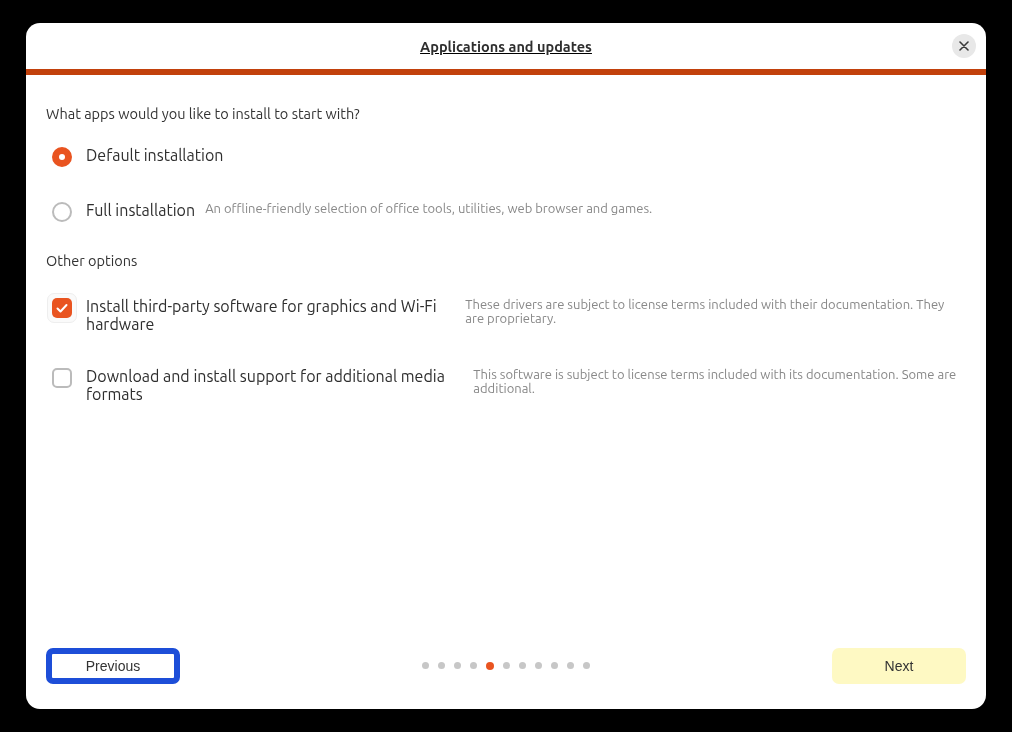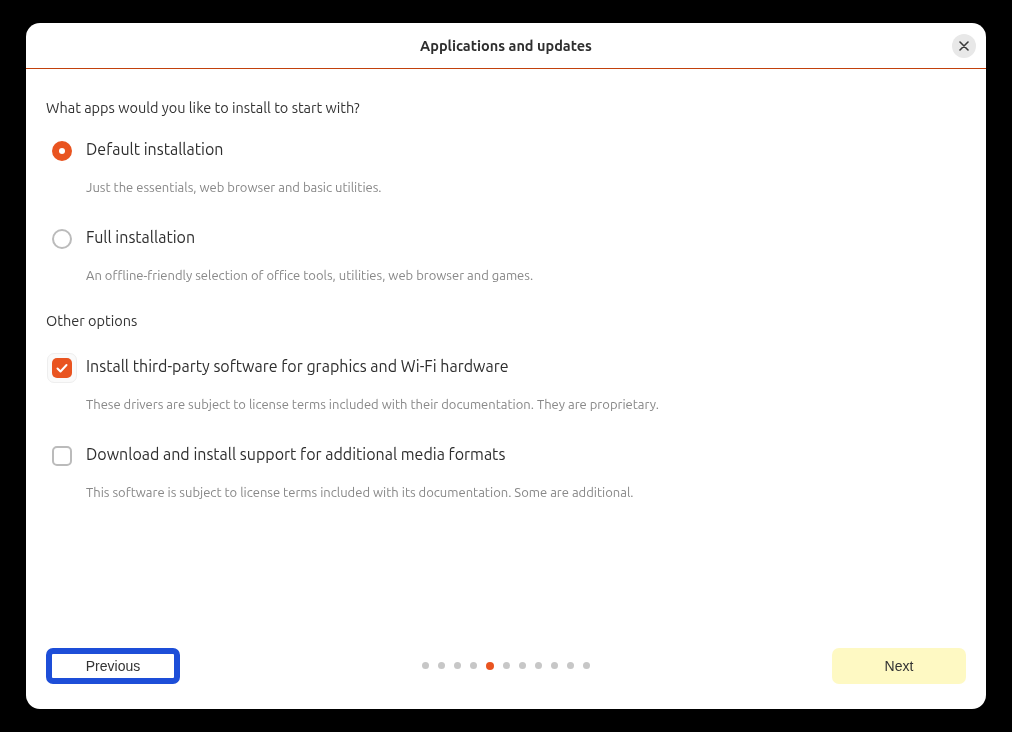--- a/index.html
+++ b/index.html
@@ -21,26 +21,27 @@
       background: #fff;
       border-radius: 14px;
       width: 960px;
       height: 686px;
       display: flex;
       flex-direction: column;
       position: relative;
       box-shadow: 0 2px 20px rgba(0,0,0,0.3);
     }
     .titlebar {
-      height: 46px;
-      display: flex;
-      align-items: center;
-      justify-content: center;
-      border-bottom: 1px solid #c2410c;
-      position: relative;
+      height: 52px;
+      display: flex;
+      align-items: center;
+      justify-content: center;
+      border-bottom: 6px solid #c2410c;
+      position: relative;
+      text-decoration: underline;
     }
     .title {
       font-size: 14.5px;
       font-weight: 600;
       color: #2e2e2e;
     }
     .close-btn {
       position: absolute;
       right: 10px;
       top: 50%;
@@ -137,22 +138,21 @@
       display: flex;
       align-items: center;
       justify-content: center;
     }
     .checkbox.checked svg {
       width: 14px;
       height: 14px;
     }
     .option-texts {
       display: flex;
-      flex-direction: column;
-      gap: 22px;
+      gap: 10px;
     }
     .option-label {
       font-size: 16px;
       color: #2e2e2e;
     }
     .option-desc {
       font-size: 13px;
       color: #888;
     }
     .other-heading {
@@ -224,21 +224,20 @@
 
   <div class="content">
     <div class="question">What apps would you like to install to start with?</div>
 
     <div class="option-row">
       <div class="radio-wrap">
         <div class="radio selected"></div>
       </div>
       <div class="option-texts">
         <div class="option-label">Default installation</div>
-        <div class="option-desc">Just the essentials, web browser and basic utilities.</div>
       </div>
     </div>
 
     <div class="option-row">
       <div class="radio-wrap">
         <div class="radio"></div>
       </div>
       <div class="option-texts">
         <div class="option-label">Full installation</div>
         <div class="option-desc">An offline-friendly selection of office tools, utilities, web browser and games.</div>

